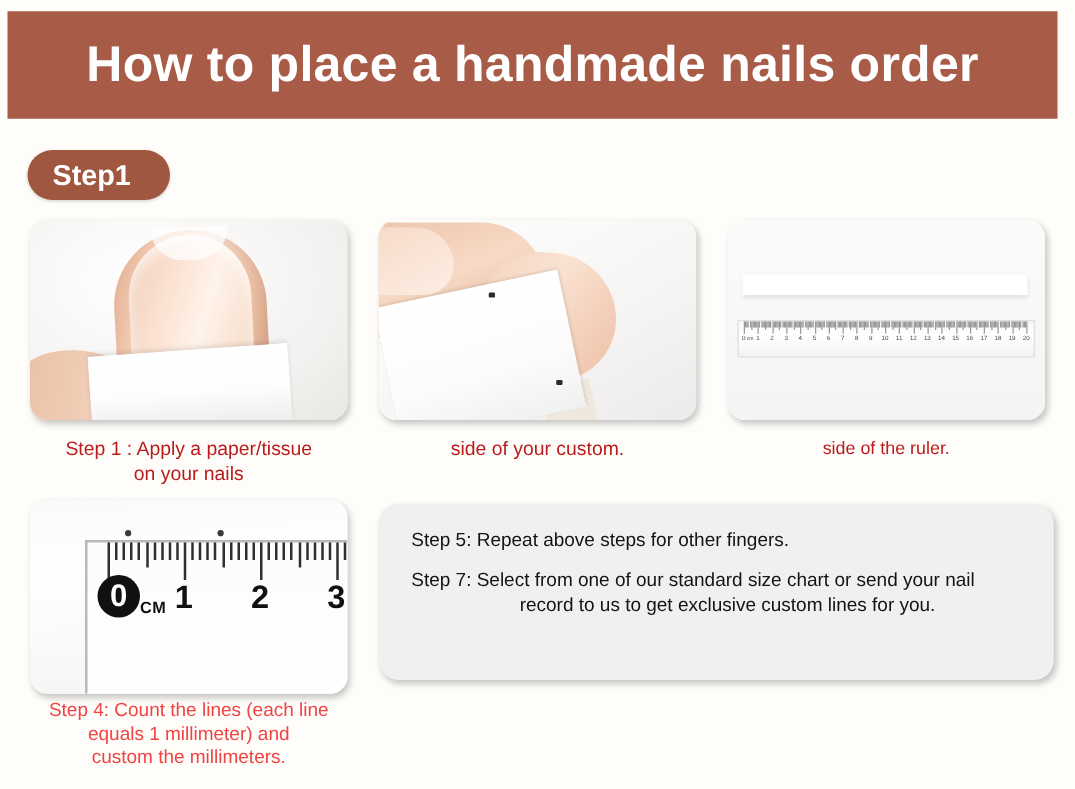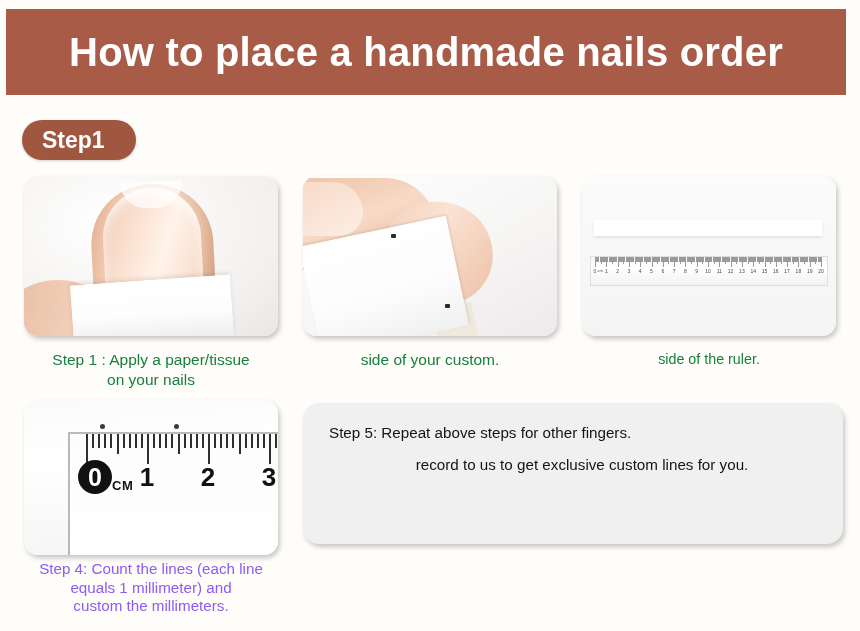--- a/index.html
+++ b/index.html
@@ -228,21 +228,21 @@
     font-family: "Liberation Sans", sans-serif;
   }
 
   
   .caption {
     position: absolute;
     top: 350px;
     width: 274px;
     text-align: center;
     font-size: 15.5px;
-    color: #15803d;
+    color: #b91c1c;
     line-height: 1.32;
   }
   #caption-1 { left: 14px; }
   #caption-2 { left: 293px; }
   #caption-3 { left: 572px; font-size: 14.3px; }
 
   
   .ruler-card {
     position: absolute;
     left: 24px;
@@ -347,21 +347,21 @@
   .steps-line.wrap .l1 { display: block; text-align: left; }
   .steps-line.wrap .l2 { display: block; text-align: center; padding-left: 18px; }
 
   .caption-bottom {
     position: absolute;
     left: 10px;
     top: 560px;
     width: 282px;
     text-align: center;
     font-size: 15.2px;
-    color: #8b5cf6;
+    color: #ef4444;
     line-height: 1.22;
   }
 </style>
 </head>
 <body>
 
 <div class="header-bar">
   <div class="header-title">How to place a handmade nails order</div>
 </div>
 
@@ -689,20 +689,21 @@
         <span style="left: 77px;">1</span>
         <span style="left: 138px;">2</span>
         <span style="left: 199px;">3</span>
       </div>
   </div>
 </div>
 
 <div class="steps-box">
   <div class="steps-line">Step 5: Repeat above steps for other fingers.</div>
   <div class="steps-line wrap">
+    <span class="l1">Step 7: Select from one of our standard size chart or send your nail</span>
     <span class="l2">record to us to get exclusive custom lines for you.</span>
   </div>
 </div>
 
 <div class="caption-bottom">
   <div>Step 4: Count the lines (each line</div>
   <div>equals 1 millimeter) and</div>
   <div>custom the millimeters.</div>
 </div>
 

